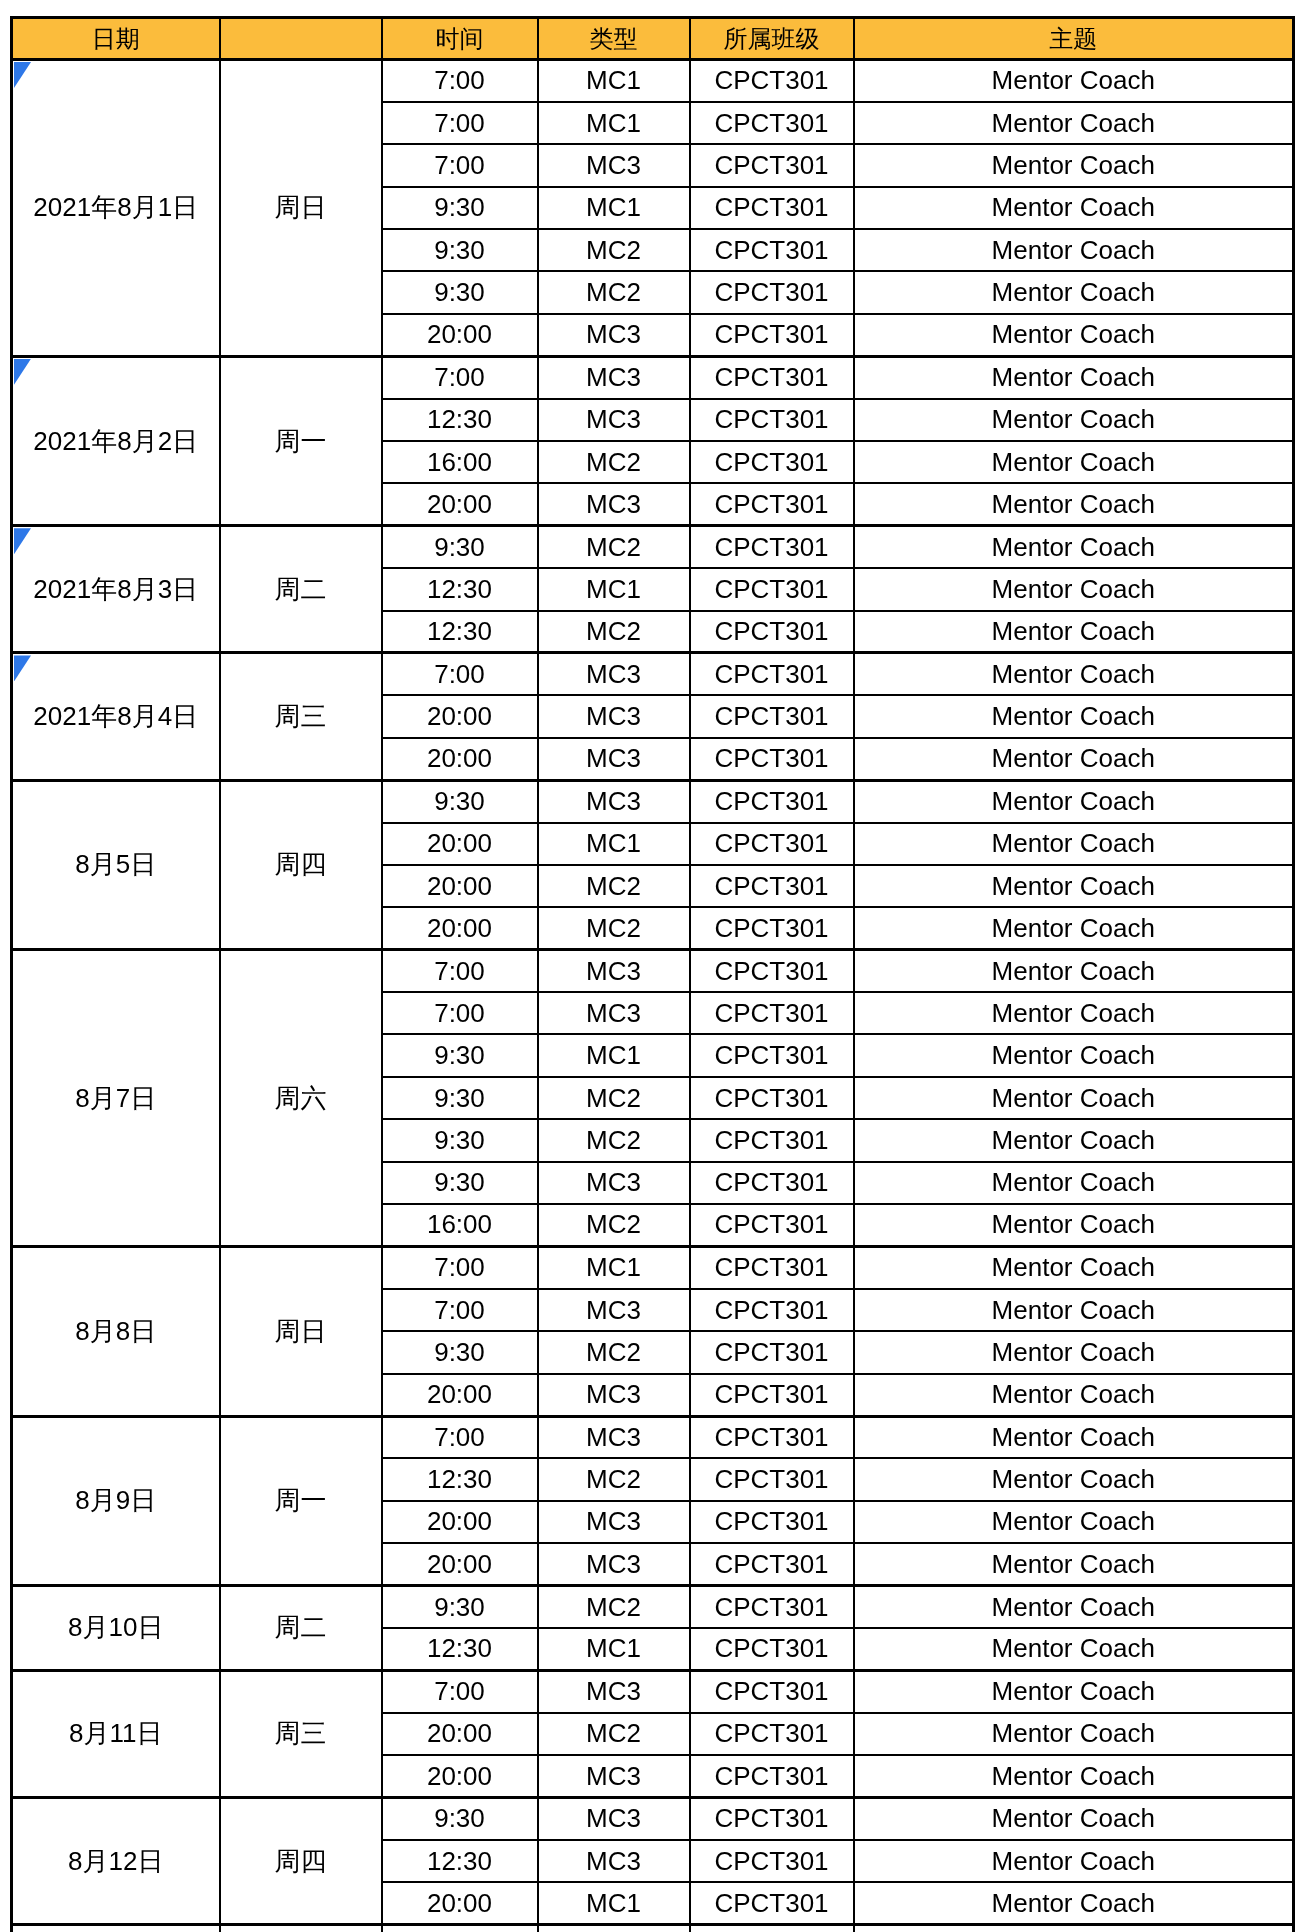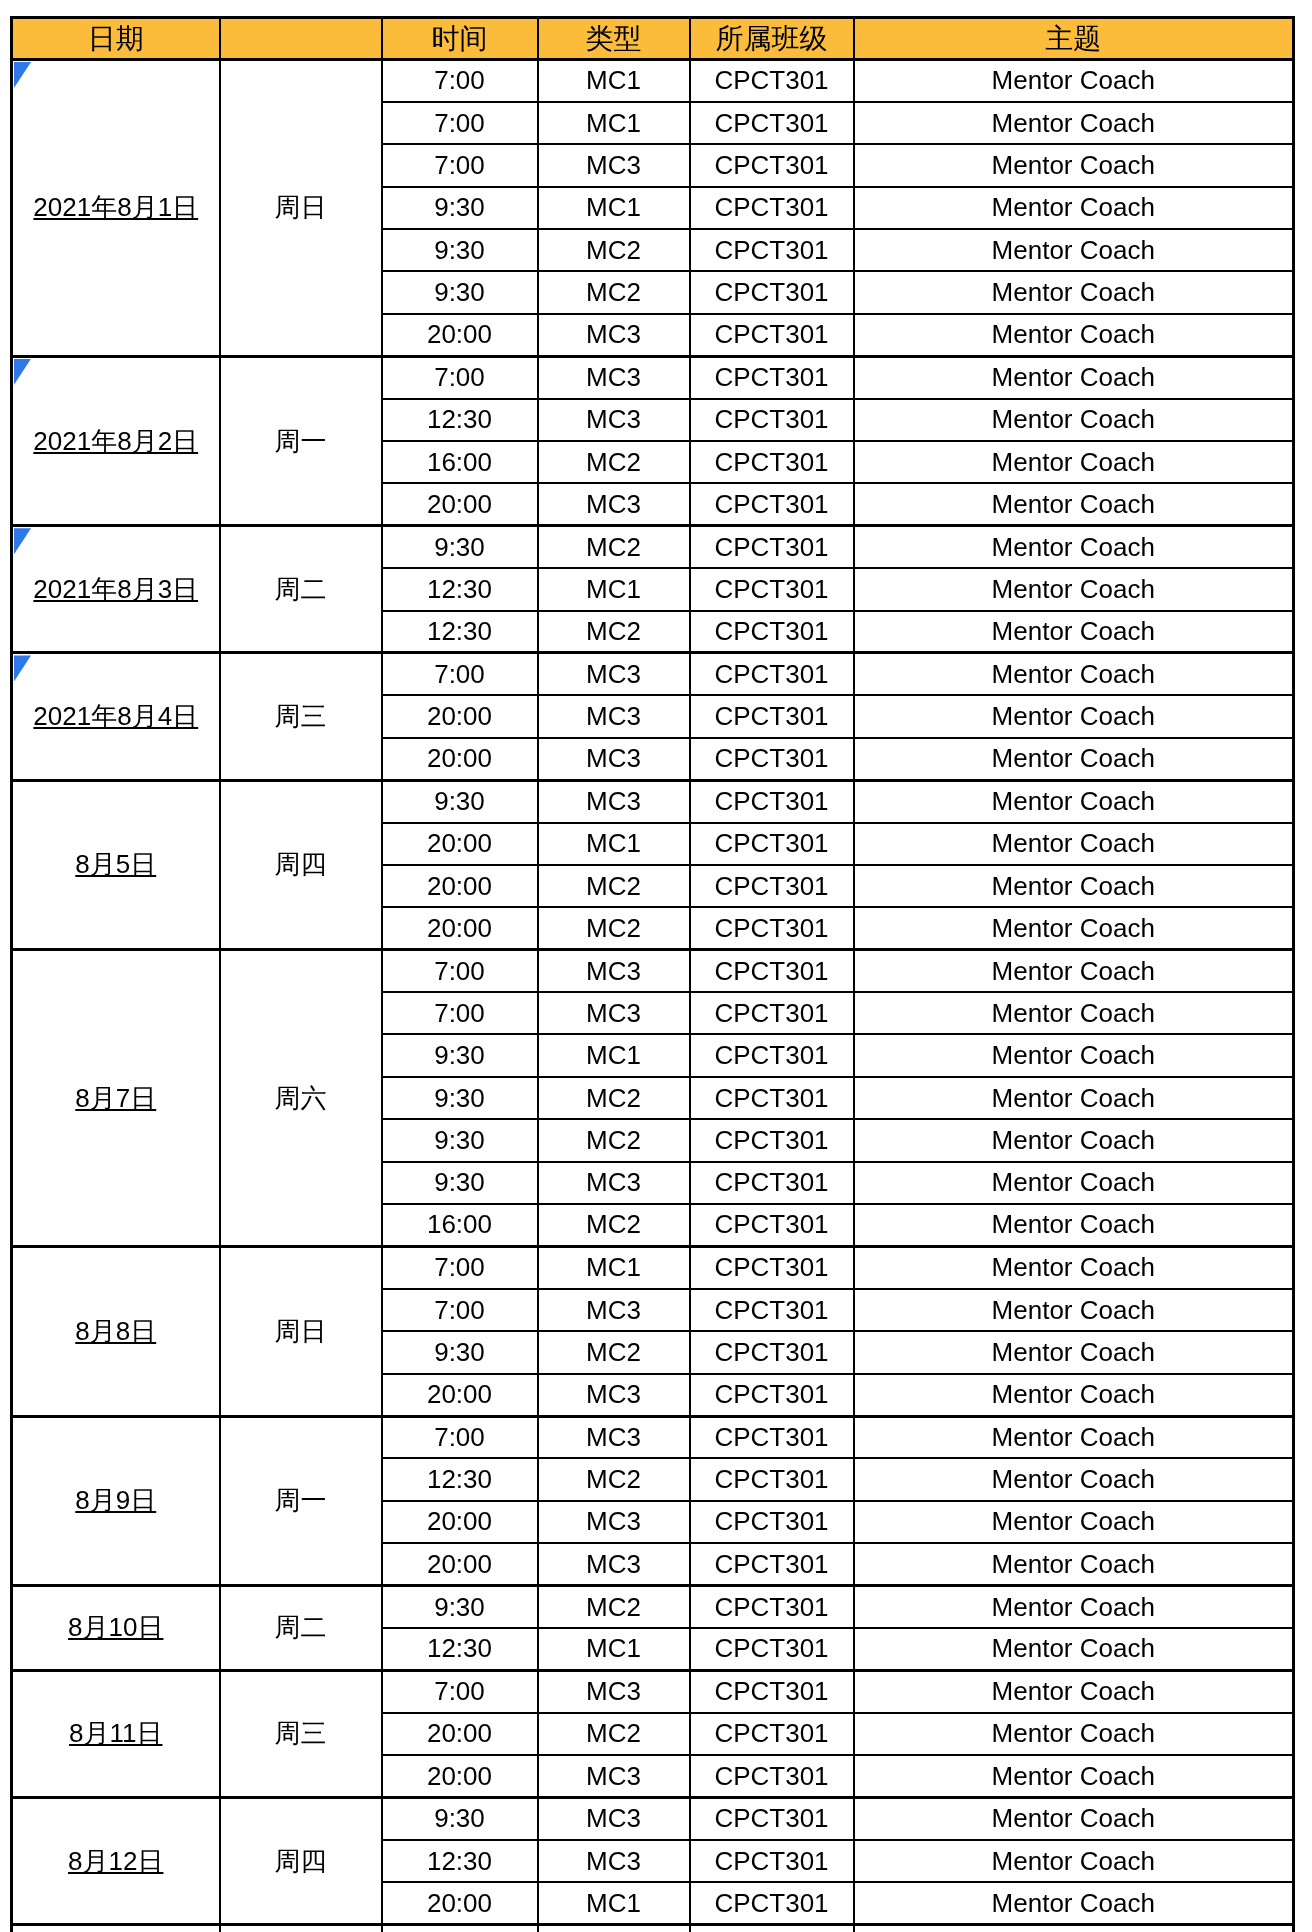--- a/index.html
+++ b/index.html
@@ -26,30 +26,30 @@
     border:2px solid #000;
     text-align:center;
     vertical-align:middle;
     padding:0;
     overflow:hidden;
     white-space:nowrap;
   }
   th {
     height:42px;
     background:var(--header-bg, #FBBC3C);
-    font-size:28px;
+    font-size:24px;
     font-weight:400;
   }
   td {
     height:42.4px;
     font-size:26px;
     background:#ffffff;
   }
   tr.group-start th, tr.group-start td { border-top:3px solid #000; }
-  td.date-cell { position:relative;text-decoration:underline; }
+  td.date-cell { position:relative; }
   .flag {
     position:absolute; top:1px; left:1px;
     width:17px; height:26px;
     background:var(--flag-blue, #2E78E8);
     clip-path:polygon(0 0, 100% 0, 0 100%);
   }
   tr.partial td { height:40px; }
 </style>
 </head>
 <body>

